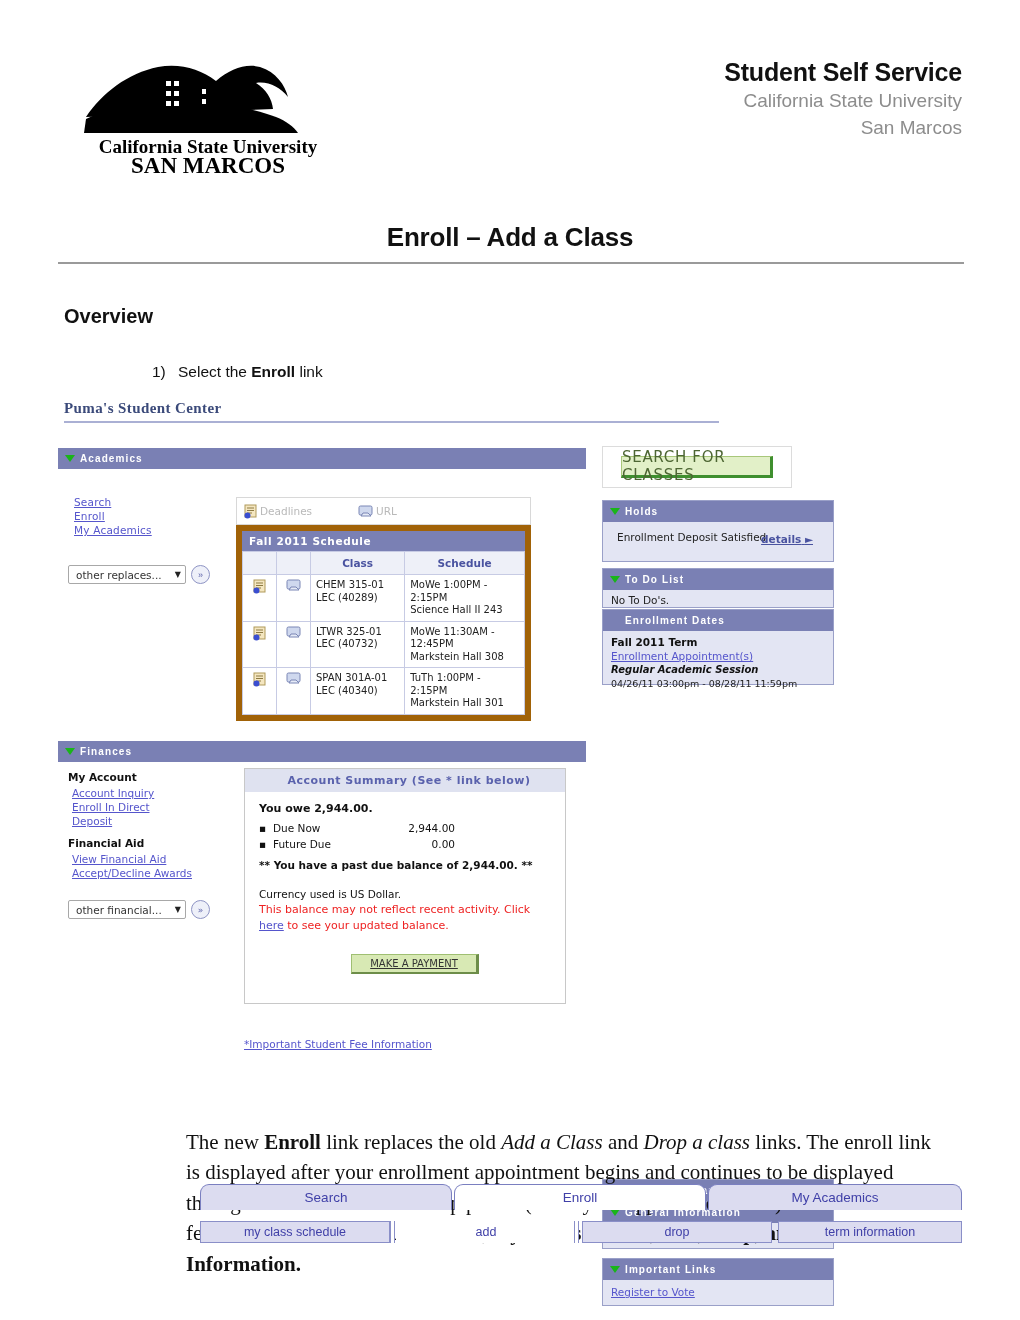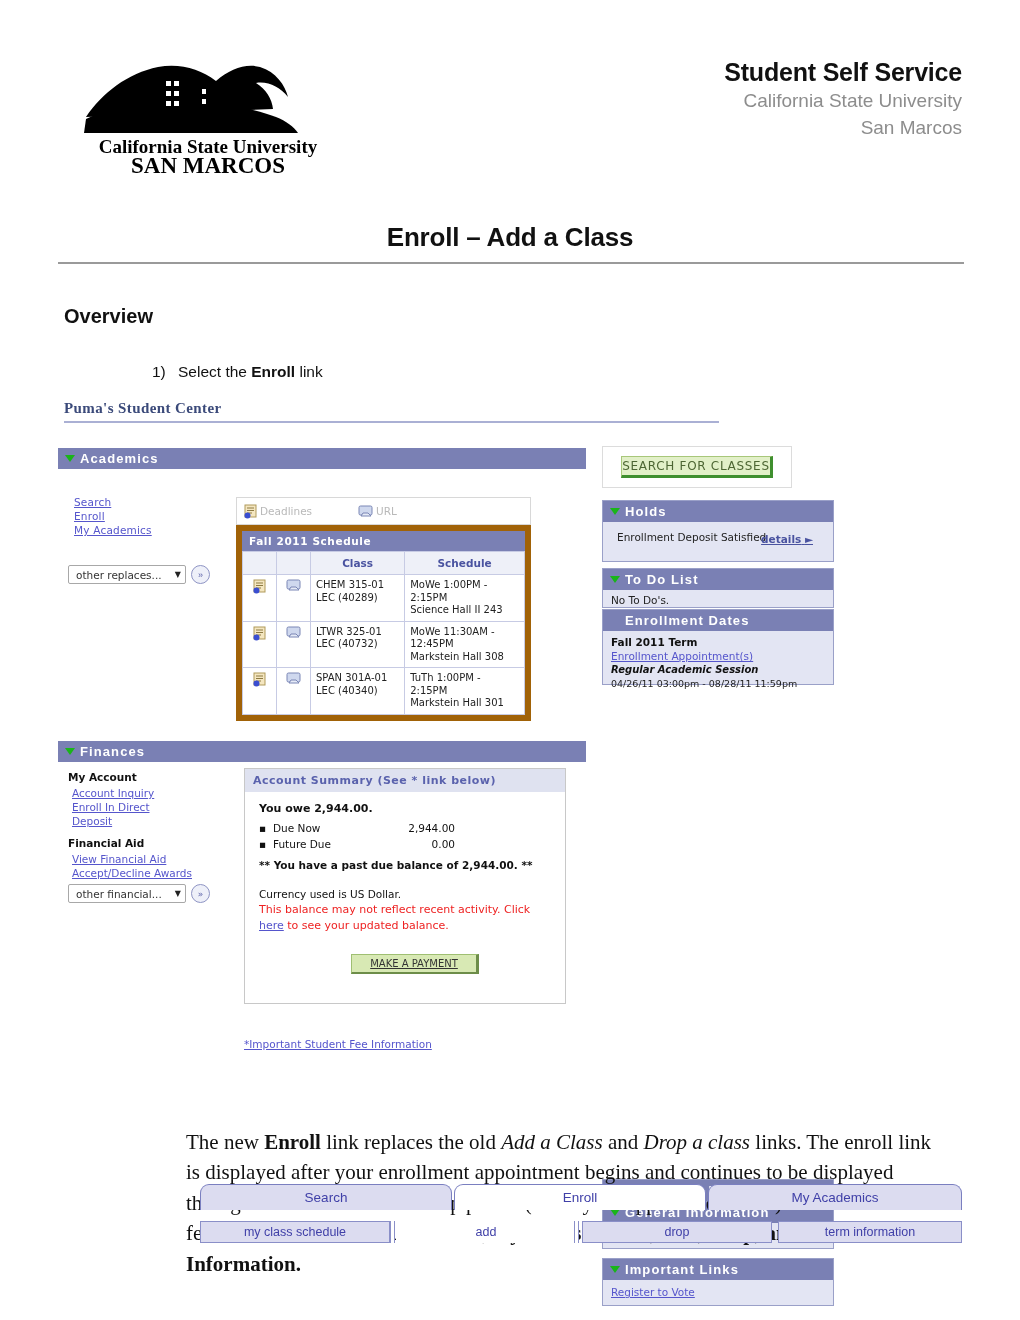--- a/index.html
+++ b/index.html
@@ -32,21 +32,21 @@
 
   
   .shot{position:absolute;left:0;top:396px;width:1020px;height:650px;}
 
   .sc-title{position:absolute;left:64px;top:4px;font-family:"Liberation Serif",serif;
     font-size:15px;font-weight:bold;color:#3b4a7a;letter-spacing:0.4px;}
   .sc-title-ul{position:absolute;left:64px;top:25px;width:655px;height:2px;background:#aab0d4;}
 
   
   .panel{position:absolute;border:1px solid #9aa0c8;background:#e3e5f3;box-sizing:border-box;}
-  .phead{background:#7a80b4;color:#ffffff;font-size:13px;font-weight:bold;letter-spacing:1.1px;
+  .phead{background:#7a80b4;color:#ffffff;font-size:10px;font-weight:bold;letter-spacing:1.1px;
     padding:4px 6px 4px 22px;position:relative;box-sizing:border-box;height:21px;line-height:13px;}
   .phead.noarrow{}
   .tri{position:absolute;left:7px;top:7px;width:0;height:0;
     border-left:5px solid transparent;border-right:5px solid transparent;border-top:7px solid #19b519;}
 
   
   #academics{left:58px;top:52px;width:528px;height:270px;background:#ffffff;border:none;}
   #academics .phead{width:528px;}
   .acad-body{position:relative;height:248px;}
   .links-col{position:absolute;left:16px;top:26px;}
@@ -81,21 +81,21 @@
   .wk .arw{color:#7b83c4;}
 
   
   .ico-dl{display:inline-block;width:14px;height:15px;position:relative;vertical-align:middle;}
   .ico-url{display:inline-block;width:16px;height:13px;position:relative;vertical-align:middle;}
 
   
   #sfcbox{left:602px;top:50px;width:190px;height:42px;background:#fff;border:1px solid #dcdcdc;}
   .sfc{position:absolute;left:18px;top:9px;width:152px;height:22px;background:#e2f0c8;
     border:1px solid #a8c77a;border-right:3px solid #3f8f2f;border-bottom:3px solid #3f8f2f;
-    color:#4d6633;font-size:12px;letter-spacing:0.7px;display:flex;align-items:center;
+    color:#4d6633;font-size:15px;letter-spacing:0.7px;display:flex;align-items:center;
     justify-content:center;box-sizing:border-box;font-family:"DejaVu Sans",sans-serif;
     text-transform:uppercase;font-variant:small-caps;}
 
   
   #holds{left:602px;top:104px;width:232px;height:62px;}
   .hold-txt{font-size:10.5px;color:#222;padding:9px 0 0 14px;font-family:"DejaVu Sans",sans-serif;}
   .details{position:absolute;right:20px;top:32px;font-size:10.5px;color:#4a53a0;font-weight:bold;
     font-family:"DejaVu Sans",sans-serif;margin-left:12px;}
 
   
@@ -121,21 +121,21 @@
   
   #finances{left:58px;top:345px;width:528px;height:260px;background:#fff;border:none;}
   #finances .phead{width:528px;}
   .fin-body{position:relative;}
   .fin-left{position:absolute;left:10px;top:8px;font-family:"DejaVu Sans",sans-serif;}
   .fin-h{font-size:10.5px;font-weight:bold;color:#111;margin:0 0 1px 0;line-height:15px;}
   .fin-left a{display:block;font-size:10.5px;color:#5555cc;text-decoration:underline;line-height:14px;padding-left:4px;}
   .fin-gap{height:8px;}
   .acctbox{position:absolute;left:186px;top:6px;width:322px;height:236px;border:1px solid #c8c8c8;background:#fff;box-sizing:border-box;}
   .acct-head{background:#dfe2f0;color:#5a62ad;font-size:11px;font-weight:bold;padding:5px 0 5px 8px;
-    letter-spacing:0.5px;font-family:"DejaVu Sans",sans-serif;}
+    letter-spacing:0.5px;font-family:"DejaVu Sans",sans-serif;text-align:center;}
   .acct-body{padding:10px 0 0 14px;font-family:"DejaVu Sans",sans-serif;}
   .owe{font-size:11px;font-weight:bold;color:#111;margin-bottom:5px;}
   .ln{font-size:10.5px;color:#111;display:flex;line-height:16px;}
   .ln .bullet{width:14px;}
   .ln .lbl{width:110px;}
   .ln .amt{width:72px;text-align:right;}
   .pastdue{font-size:10.5px;font-weight:bold;color:#111;margin-top:7px;}
   .cur{font-size:10.5px;color:#111;margin-top:16px;line-height:15px;}
   .redtxt{font-size:11px;color:#ee2222;line-height:16px;}
   .redtxt a{color:#5555cc;text-decoration:underline;}
@@ -401,21 +401,21 @@
         <div class="fin-left">
           <div class="fin-h">My Account</div>
           <a href="#">Account Inquiry</a>
           <a href="#">Enroll In Direct</a>
           <a href="#">Deposit</a>
           <div class="fin-gap"></div>
           <div class="fin-h">Financial Aid</div>
           <a href="#">View Financial Aid</a>
           <a href="#">Accept/Decline Awards</a>
 
-          <div class="ddwrap" style="position:relative;left:0;top:4px;">
+          <div class="ddwrap" style="position:relative;left:0;top:20px;">
             <div class="dd">
               <span>other financial...</span>
               <span class="car">▼</span>
             </div>
             <div class="gobtn">»</div>
           </div>
         </div>
 
         <div class="acctbox">
           <div class="acct-head">Account Summary (See * link below)</div>

